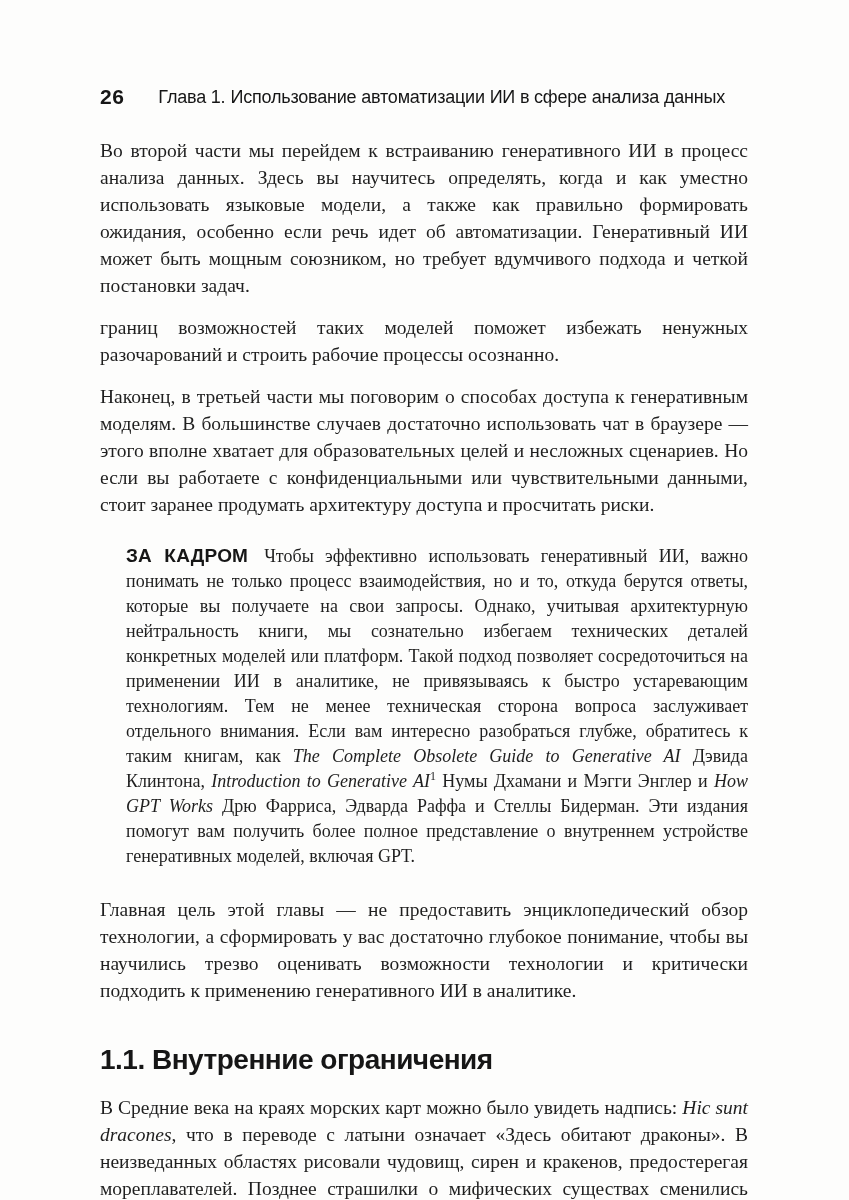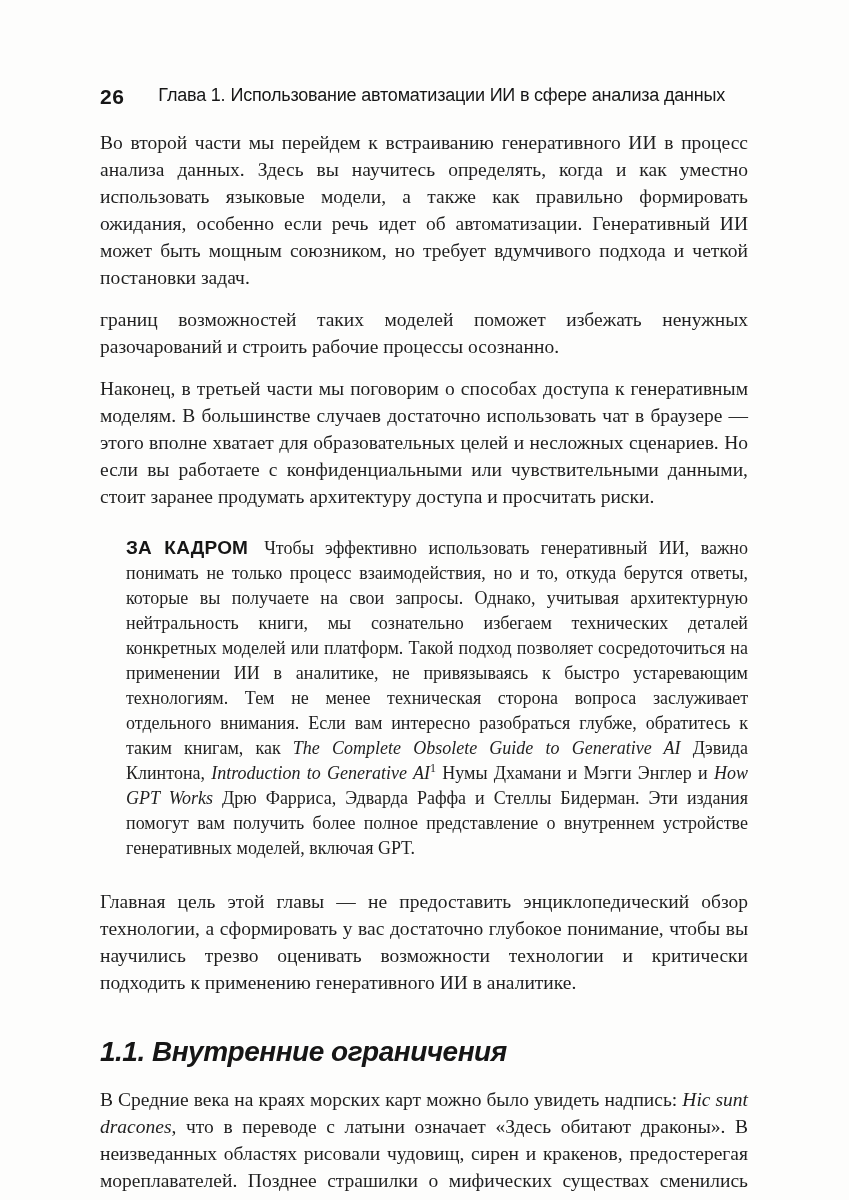--- a/index.html
+++ b/index.html
@@ -15,23 +15,23 @@
     background: #fdfdfc;
     color: #1f1f1f;
     box-sizing: border-box;
     padding: 85px 101px 0 100px;
     font-family: "Liberation Serif", "DejaVu Serif", serif;
     overflow: hidden;
   }
   
   .running-head {
     display: flex;
-    align-items: flex-start;
+    align-items: center;
     font-family: "Liberation Sans", "DejaVu Sans", sans-serif;
-    margin-bottom: 20px;
+    margin-bottom: 28px;
     color: #161616;
   }
   .page-num {
     font-size: 21px;
     font-weight: 700;
     margin-right: 34px;
     letter-spacing: 0.5px;
   }
   .running-title {
     font-size: 18px;
@@ -70,21 +70,20 @@
     font-weight: 700;
     font-size: 19px;
     letter-spacing: 0.2px;
     color: #161616;
     margin-right: 16px;
   }
   
   .section-heading {
     font-family: "Liberation Sans", "DejaVu Sans", sans-serif;
     font-weight: 700;
-    font-style: italic;
     font-size: 28px;
     line-height: 37px;
     letter-spacing: -0.5px;
     color: #161616;
     margin: 37px 0 16px 0;
   }
 </style>
 </head>
 <body>
 

